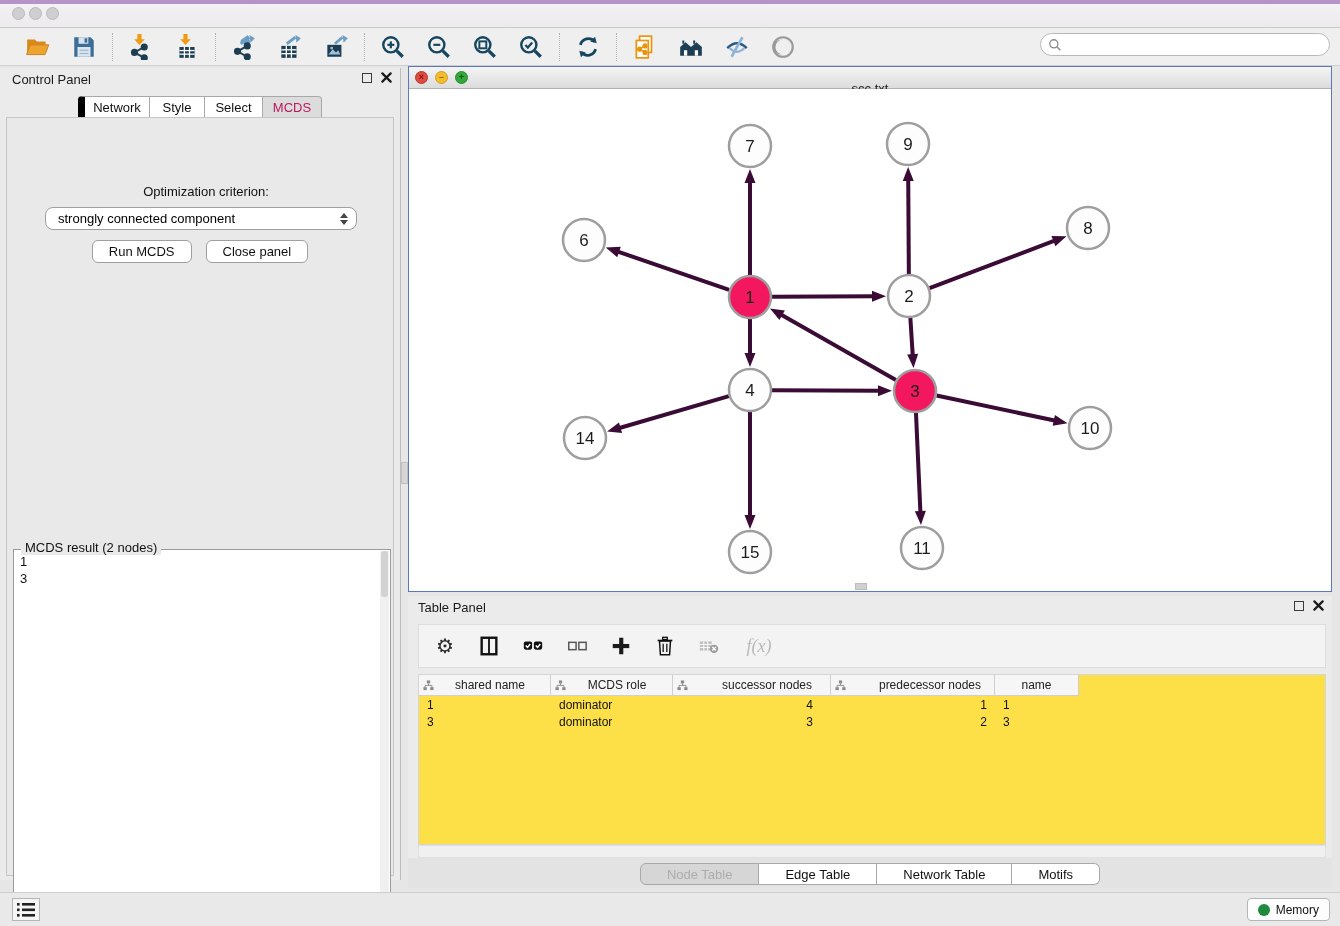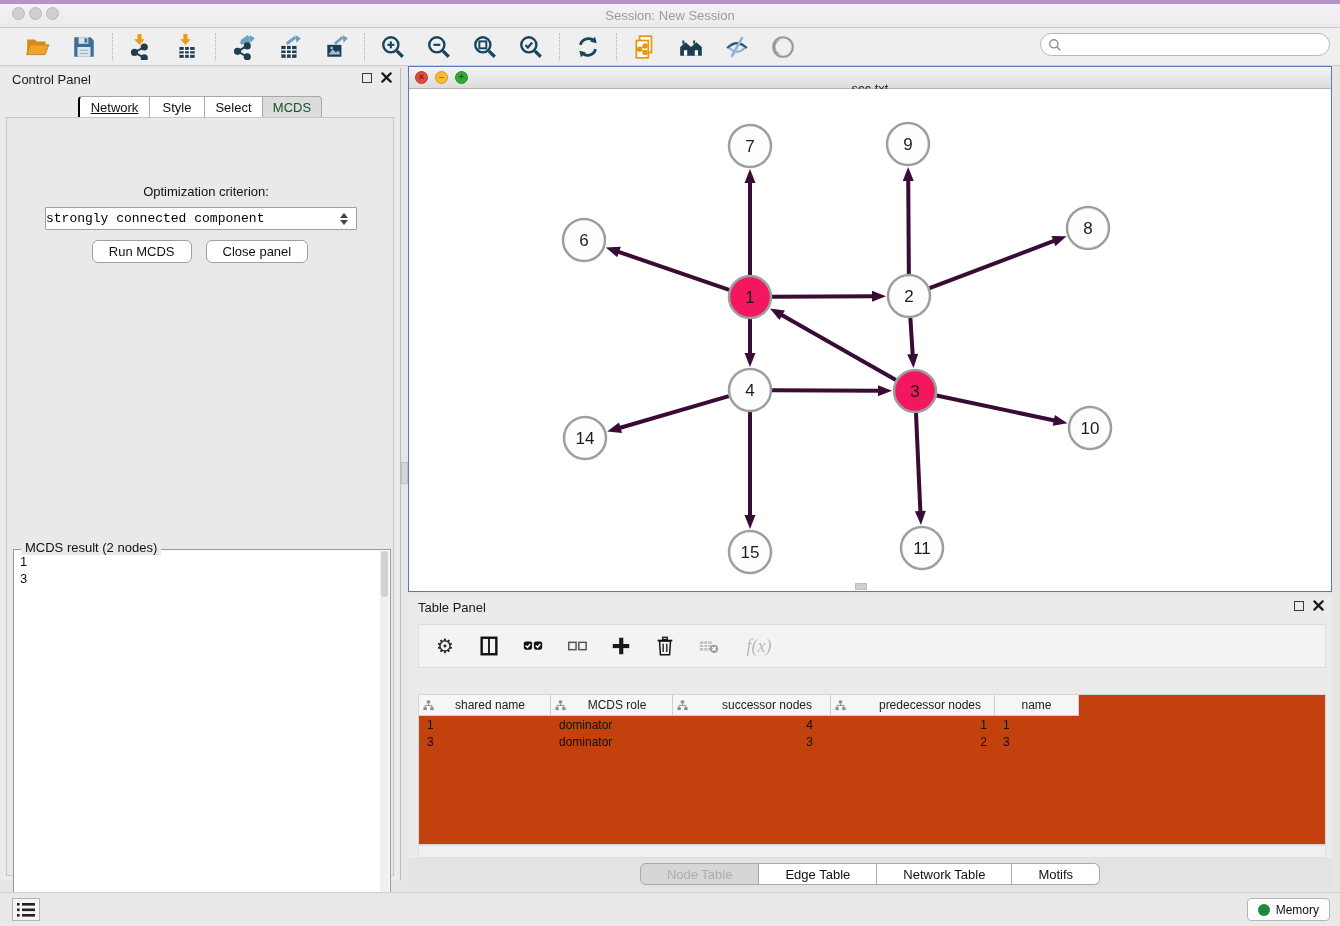--- a/index.html
+++ b/index.html
@@ -27,28 +27,28 @@
   .control-panel { position:absolute; left:0; top:68px; width:401px; height:812px; background:#ebebeb; border-right:1px solid #bdbdbd; }
   .panel-header { position:relative; height:24px; }
   .panel-header .ph-title { position:absolute; left:12px; top:4px; font-size:13px; color:#1a1a1a; }
   .ph-icons { position:absolute; right:8px; top:4px; display:flex; gap:9px; align-items:center; }
   .float-ic { width:10px; height:10px; border:1.8px solid #3a3a3a; display:inline-block; }
   .close-ic svg { width:11px; height:11px; display:block; }
 
   .cp-tabs { position:absolute; left:78px; top:28px; display:flex; }
   .tab { height:22px; font-size:13px; background:#fff; border:1px solid #a8a8a8; border-left:none;
     display:flex; align-items:center; justify-content:center; color:#111; }
-  .tab:first-child { border-left:2px solid #000000; border-radius:4px 0 0 0;text-decoration:underline; }
+  .tab:first-child { border-left:7px solid #000000; border-radius:4px 0 0 0; }
   .tab:last-child { border-radius:0 4px 0 0; }
-  .tab.active { background:#dcdcdc; color:#14532d; }
+  .tab.active { background:#dcdcdc; color:#be185d; }
 
   .cp-content { position:absolute; left:6px; right:6px; top:49px; bottom:4px; background:#e9e9e9; border:1px solid #c6c6c6; }
   .opt-label { position:absolute; left:12px; right:0; top:66px; text-align:center; font-size:13px; color:#111; }
   .dropdown { position:absolute; left:38px; top:89px; width:312px; height:23px; background:#fff; border:1px solid #9f9f9f;
-    border-radius:1px; display:flex; align-items:center; padding:0 8px 0 0; font-size:13px;font-family:Liberation Mono, monospace; }
+    border-radius:8px; display:flex; align-items:center; padding:0 8px 0 12px; font-size:13px; }
   .dropdown .dd-label { flex:1; }
   .dd-arrows { display:flex; flex-direction:column; gap:2px; align-items:center; }
   .dd-arrows i { display:block; width:0; height:0; border-left:4px solid transparent; border-right:4px solid transparent; }
   .dd-up { border-bottom:5px solid #444; }
   .dd-down { border-top:5px solid #444; }
   .cp-buttons { position:absolute; left:0; right:0; top:122px; display:flex; justify-content:center; gap:14px; }
   .btn { height:23px; background:#fff; border:1px solid #9f9f9f; border-radius:6px; font-size:13px; padding:0 16px;
     display:flex; align-items:center; color:#111; }
 
   .result-box { position:absolute; left:6px; top:424px; width:378px; height:383px; }
@@ -72,21 +72,21 @@
 
   
   .table-panel { position:absolute; left:408px; top:596px; width:924px; height:292px; background:#ebebeb; }
   .tp-toolbar { position:absolute; left:10px; right:6px; top:28px; height:44px; background:#f3f3f3; border:1px solid #ddd;
     display:flex; align-items:center; gap:20px; padding-left:14px; }
   .tp-btn { display:flex; align-items:center; justify-content:center; width:24px; height:24px; }
   .tp-btn svg { width:22px; height:22px; }
   .gear-glyph { font-size:20px; color:#2b2b2b; line-height:1; }
   .fx-glyph { font:italic 18px "Liberation Serif", serif; color:#b9b9b9; }
 
-  .tp-table { position:absolute; left:10px; right:6px; top:78px; bottom:43px; background:#c2410c; border:1px solid #d5d5d5; overflow:hidden;margin-top:20px; }
+  .tp-table { position:absolute; left:10px; right:6px; top:78px; bottom:43px; background:#fde047; border:1px solid #d5d5d5; overflow:hidden; }
   .t-header { display:flex; height:21px; }
   .t-hcell { background:#f6f6f6; border-right:1px solid #cfcfcf; border-bottom:1px solid #cfcfcf; display:flex; align-items:center;
     font-size:12px; color:#222; padding:0 4px; }
   .t-hcell .hlabel { flex:1; text-align:center; }
   .t-row { display:flex; height:17px; }
   .t-cell { font-size:12px; color:#111; display:flex; align-items:center; padding:0 8px; }
   .t-cell.num { justify-content:flex-end; }
 
   .tp-scroll { position:absolute; left:10px; right:6px; bottom:30px; height:13px; background:#f0f0f0; border:1px solid #e0e0e0; }
   .tp-tabs-bar { position:absolute; left:0; right:0; bottom:0; height:30px; background:#e3e3e3; display:flex; justify-content:center; }
@@ -106,21 +106,20 @@
 
   .divider-handle { position:absolute; left:401px; top:462px; width:7px; height:22px; background:#d6d6d6; border:1px solid #c0c0c0; }
 </style>
 </head>
 <body>
 
 <div class="titlebar">
   <span class="tl-dot" style="left:12px"></span>
   <span class="tl-dot" style="left:29px"></span>
   <span class="tl-dot" style="left:46px"></span>
-  <div class="title">Session: New Session</div>
 </div>
 
 <div class="toolbar">
   <div class="tb-group">
     <span class="tb-btn">
         <svg viewBox="0 0 24 24">
           <path d="M2 5h7l2 2h8v3H5L2 18z" fill="#d9881a"></path>
           <path d="M4.5 10h17.5l-3.5 9H1.5z" fill="#eda32c" stroke="#c27a14" stroke-width="0.8"></path>
         </svg>
       </span>

